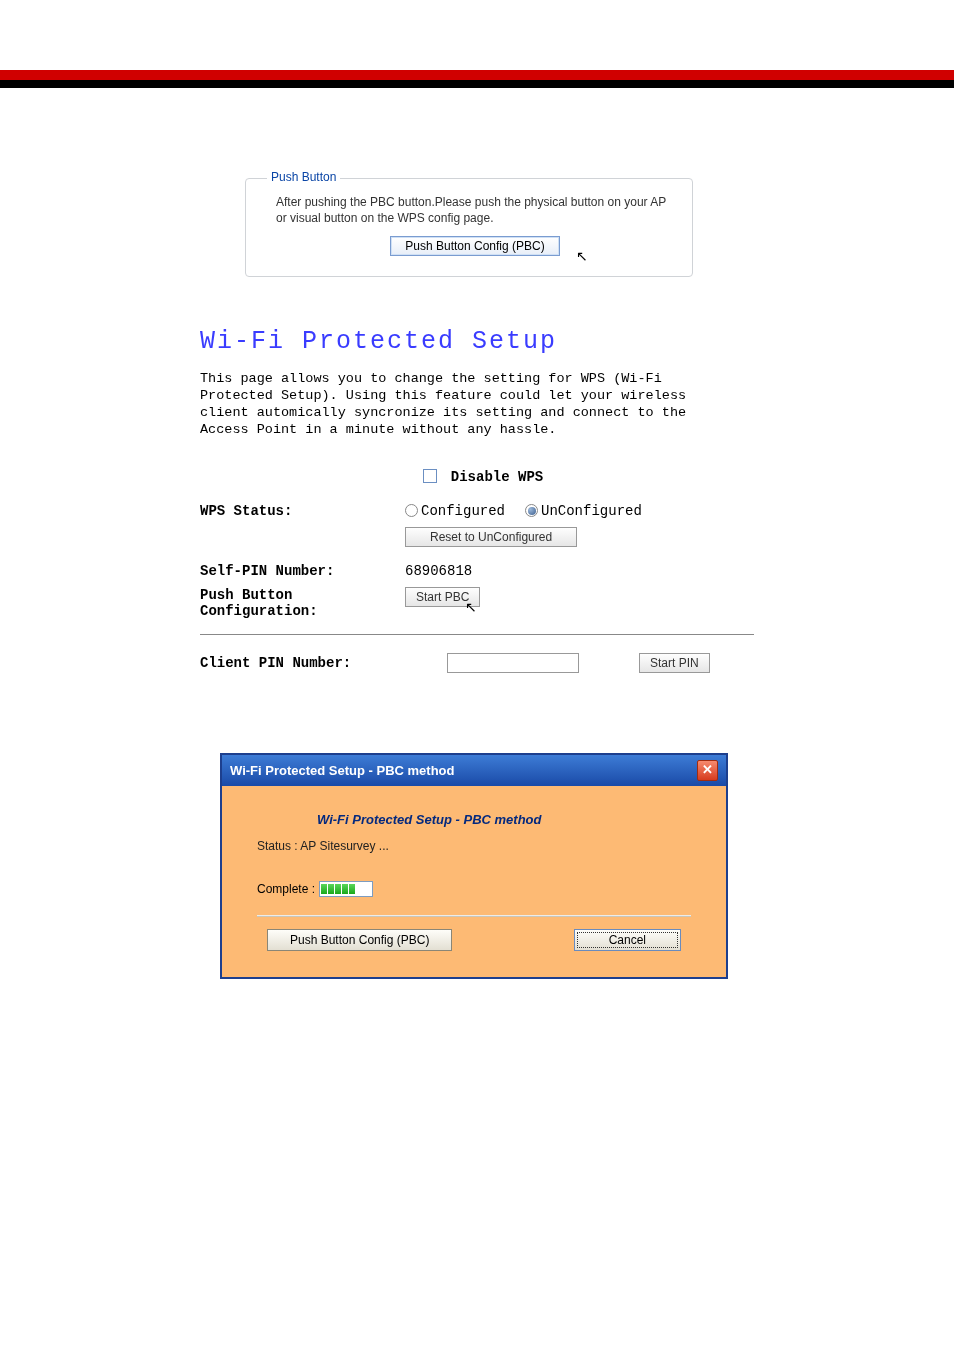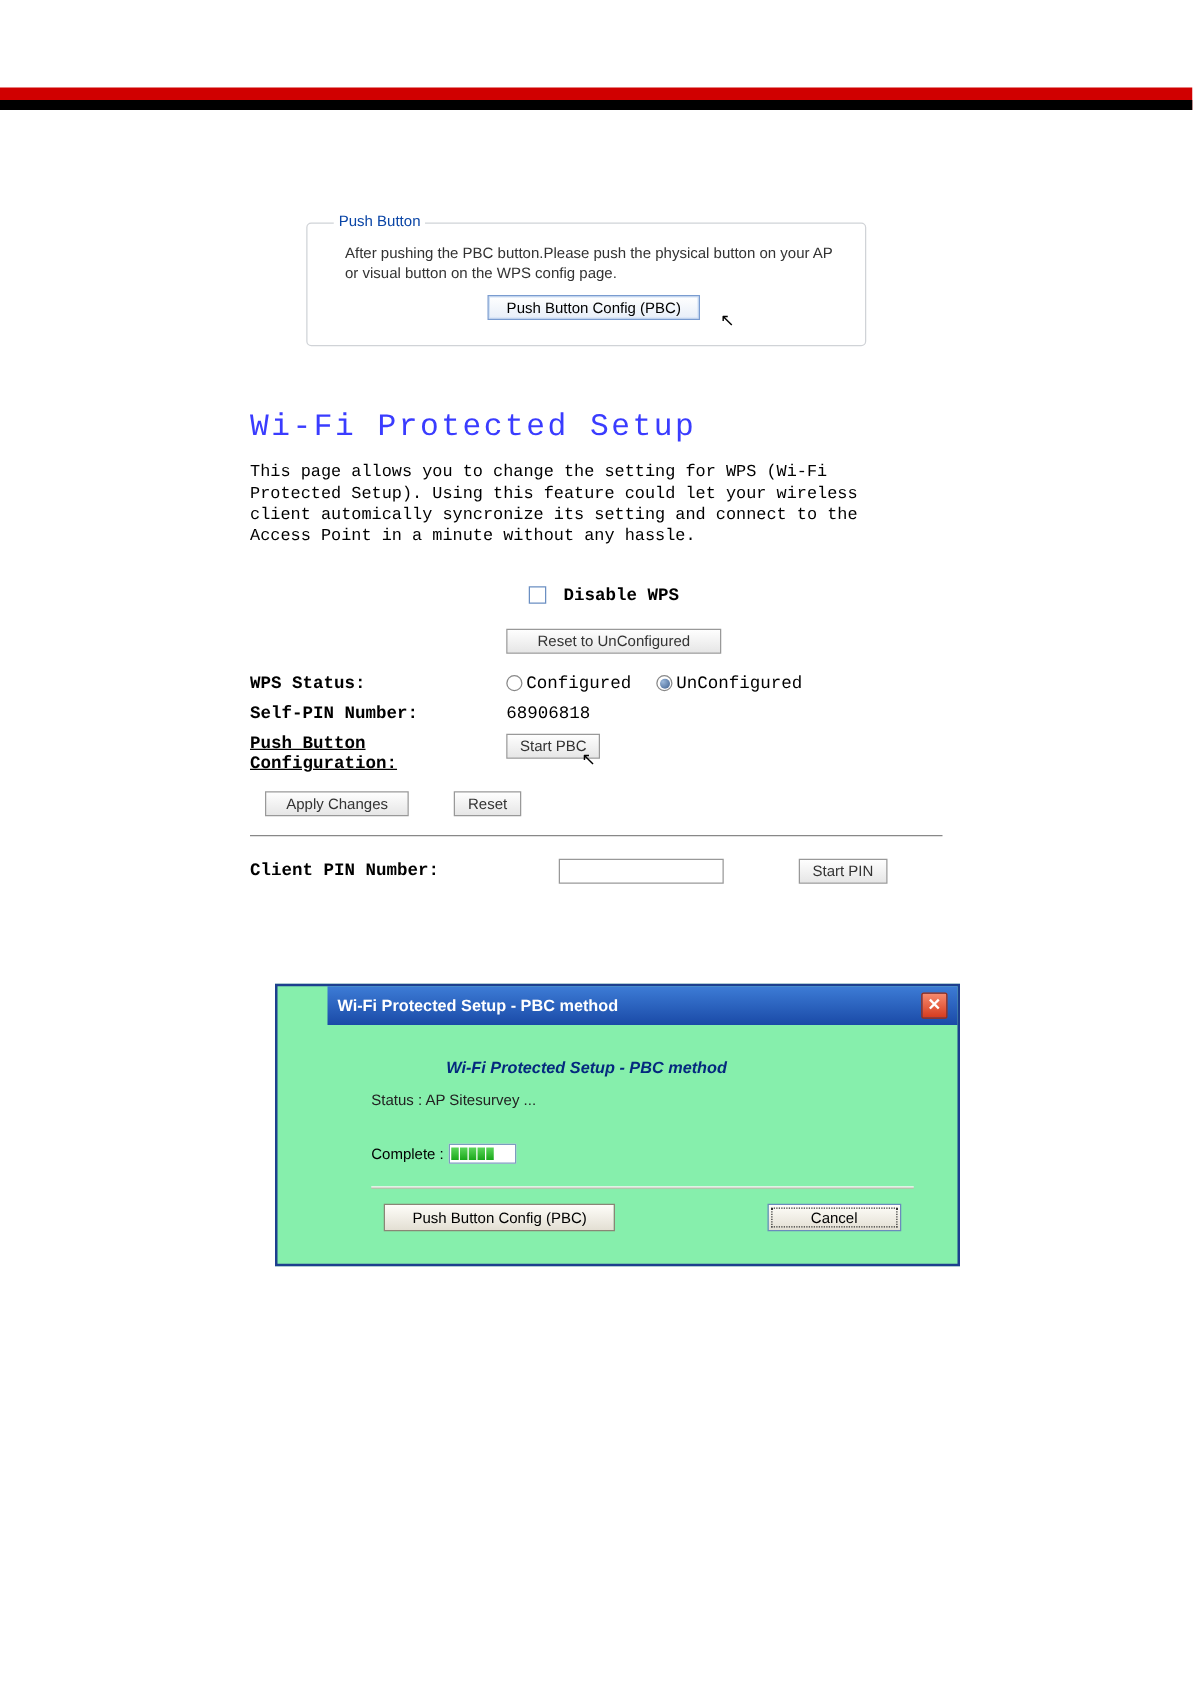--- a/index.html
+++ b/index.html
@@ -151,24 +151,23 @@
     font-family: "Courier New", monospace;
     font-size: 14px;
   }
   .pbc-rel { position: relative; display: inline-block; }
 
   
   .dialog {
     width: 504px;
     margin: 80px 0 0 20px;
     border: 2px solid #1d3f8e;
-    background: #86efac;
+    background: #fdba74;
     position: relative;
     font-size: 12px;
-    padding-left: 40px;
   }
   .dialog-titlebar {
     background: linear-gradient(#3d7cd6, #1a4aa7);
     color: #fff;
     padding: 5px 8px;
     font-weight: bold;
     display: flex;
     justify-content: space-between;
     align-items: center;
     font-size: 13px;
@@ -266,58 +265,50 @@
   <h1 class="wps-title">Wi-Fi Protected Setup</h1>
   <div class="wps-desc">This page allows you to change the setting for WPS (Wi-Fi Protected Setup). Using this feature could let your wireless client automically syncronize its setting and connect to the Access Point in a minute without any hassle.</div>
 
   <div class="wps-row" style="margin-bottom:18px;justify-content:center;">
     <span style="margin-left:12px;">
       <span class="checkbox-glyph"></span>
     </span>
     <span class="wps-label" style="width:auto;">Disable WPS</span>
   </div>
 
-  <div class="wps-row" style="margin-bottom:16px;">
-    <span class="wps-label"></span>
-    <span class="gray-btn" style="padding:2px 24px;">Reset to UnConfigured</span>
-  </div>
-
   <div class="wps-row">
     <span class="wps-label">WPS Status:</span>
     <span class="radio-wrap">
       <span class="radio-off"></span>
       <span>Configured</span>
     </span>
     <span class="radio-wrap">
       <span class="radio-on"></span>
       <span>UnConfigured</span>
     </span>
   </div>
 
+  <div class="wps-row" style="margin-bottom:16px;">
+    <span class="wps-label"></span>
+    <span class="gray-btn" style="padding:2px 24px;">Reset to UnConfigured</span>
+  </div>
+
   <div class="wps-row">
     <span class="wps-label">Self-PIN Number:</span>
     <span class="value-text">68906818</span>
   </div>
 
-  <div class="wps-row" style="margin-bottom:14px;text-decoration:underline;">
+  <div class="wps-row" style="margin-bottom:14px;">
     <span class="wps-label">Push Button Configuration:</span>
     <span class="pbc-rel">
       <span class="gray-btn">Start PBC</span>
       <span class="cursor-icon" style="left:60px; top:12px;">↖</span>
     </span>
   </div>
 
-  <div class="wps-row" style="margin-bottom:4px;">
-    <span style="margin-left:12px;">
-      <span class="gray-btn" style="padding:2px 16px;">Apply Changes</span>
-    </span>
-    <span style="margin-left:36px;">
-      <span class="gray-btn">Reset</span>
-    </span>
-  </div>
 
   <hr class="sep">
 
   <div class="wps-row" style="align-items:center;gap:32px;">
     <span class="wps-label" style="width:215px;">Client PIN Number:</span>
     <span class="text-input"></span>
     <span style="margin-left:28px;">
       <span class="gray-btn">Start PIN</span>
     </span>
   </div>

